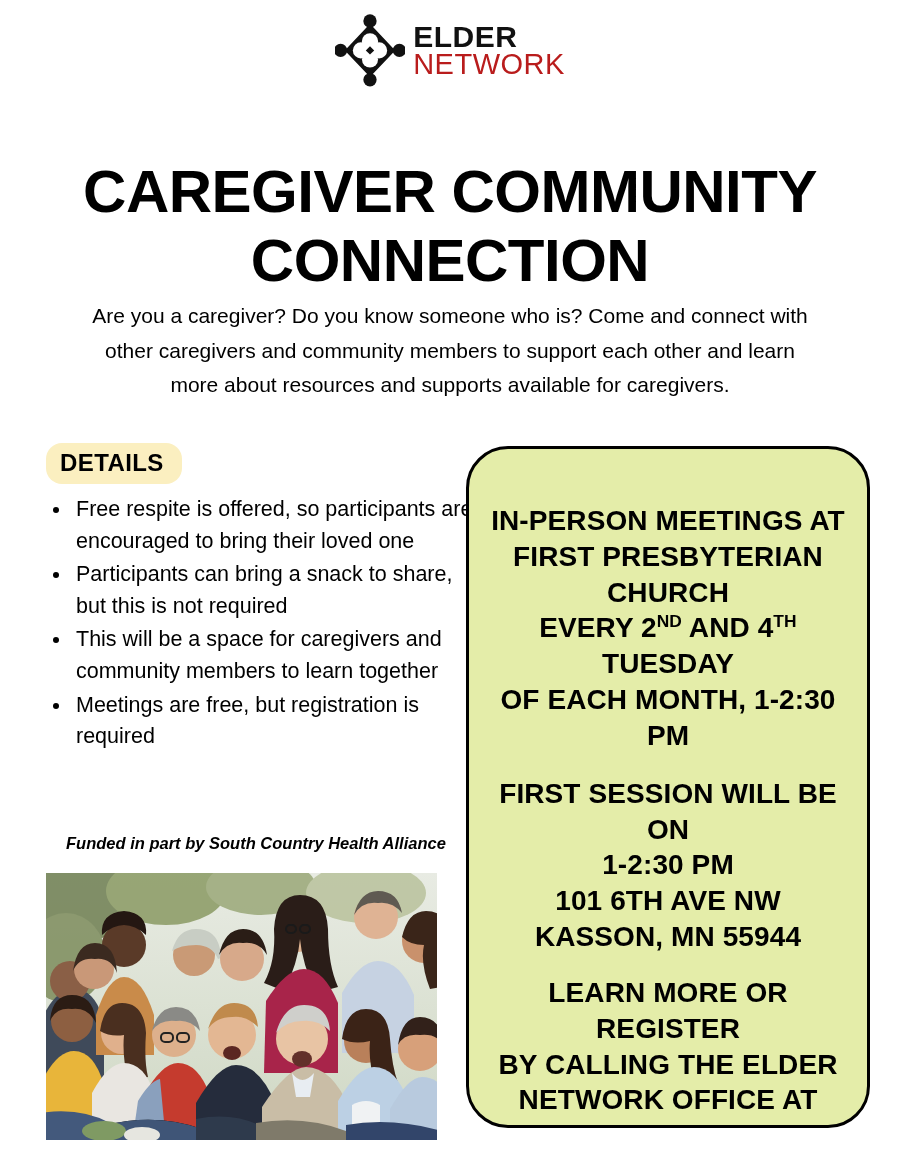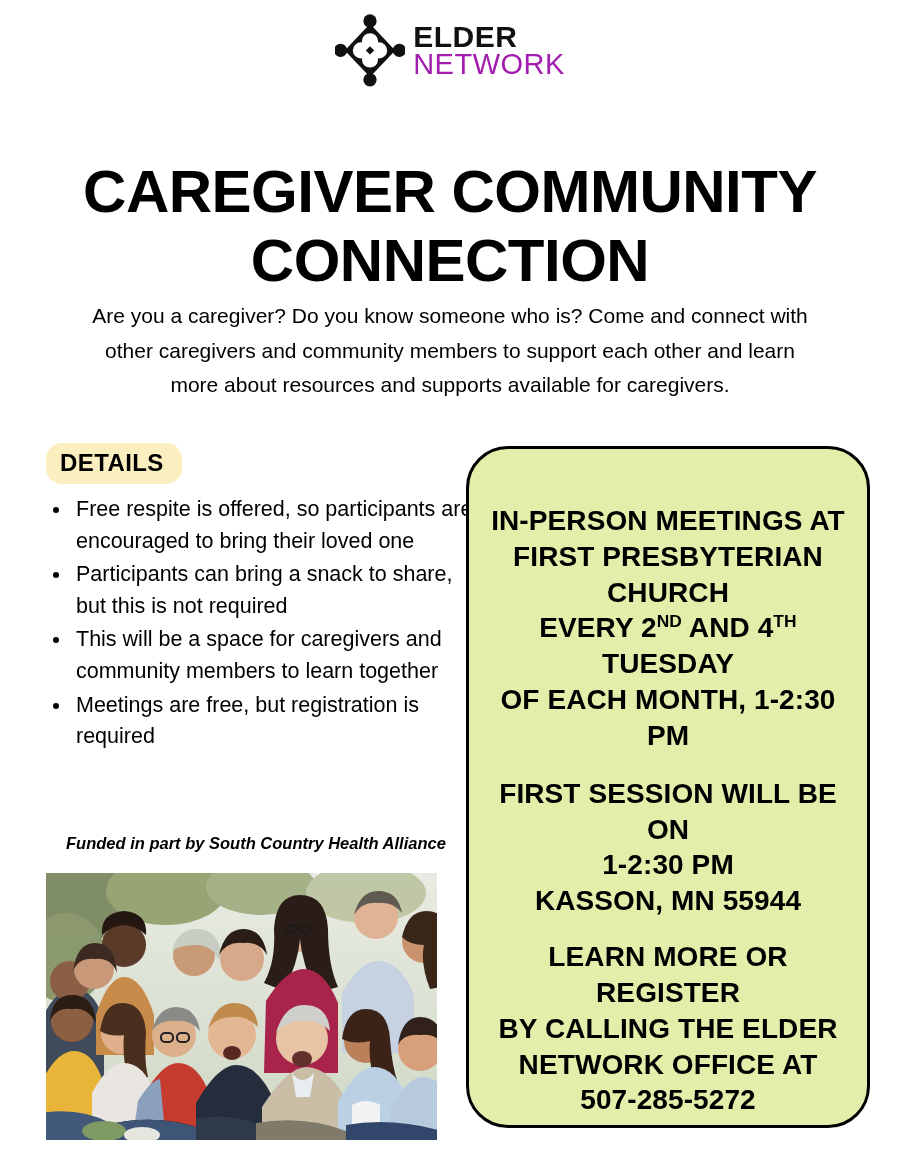--- a/index.html
+++ b/index.html
@@ -39,21 +39,21 @@
   .logo-elder {
     font-size: 30px;
     font-weight: bold;
     letter-spacing: 0.5px;
     color: #111111;
   }
   .logo-network {
     font-size: 29px;
     font-weight: normal;
     letter-spacing: 0.5px;
-    color: #a21caf;
+    color: #b91c1c;
     margin-top: -1px;
   }
 
   
   .title {
     position: absolute;
     left: 50px; top: 118px;
     width: 800px;
     text-align: center;
     font-size: 60px;
@@ -316,20 +316,21 @@
     <div>CHURCH</div>
     <div><span>EVERY 2</span><sup>ND</sup><span> AND 4</span><sup>TH</sup><span> TUESDAY</span></div>
     <div>OF EACH MONTH, 1-2:30 PM</div>
   </div>
 
   <div class="ib-gap-md"></div>
 
   <div class="ib-block">
     <div>FIRST SESSION WILL BE ON</div>
     <div>1-2:30 PM</div>
+    <div>101 6TH AVE NW</div>
     <div>KASSON, MN 55944</div>
   </div>
 
   <div class="ib-gap-sm"></div>
 
   <div class="ib-block">
     <div>LEARN MORE OR REGISTER</div>
     <div>BY CALLING THE ELDER</div>
     <div>NETWORK OFFICE AT</div>
     <div>507-285-5272</div>

